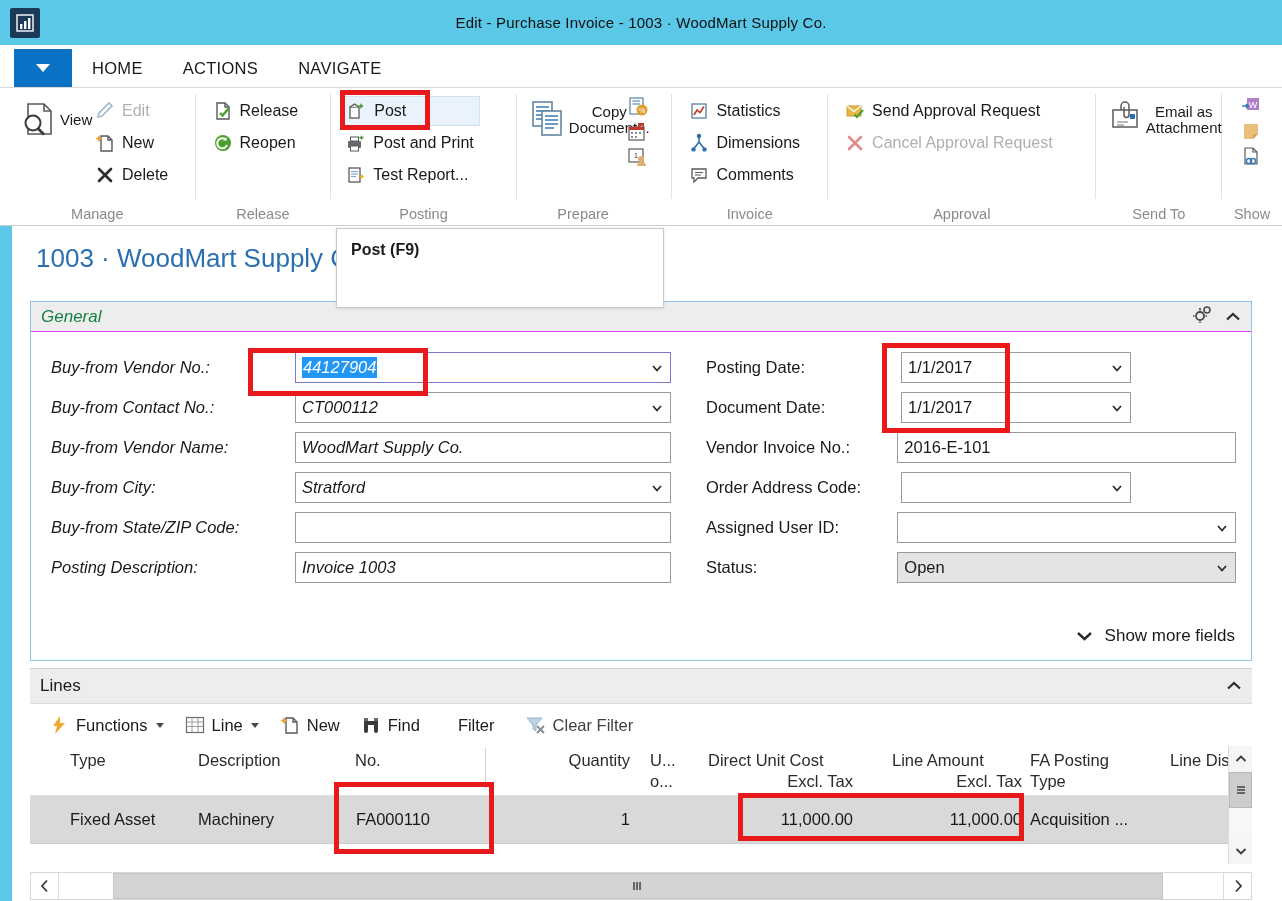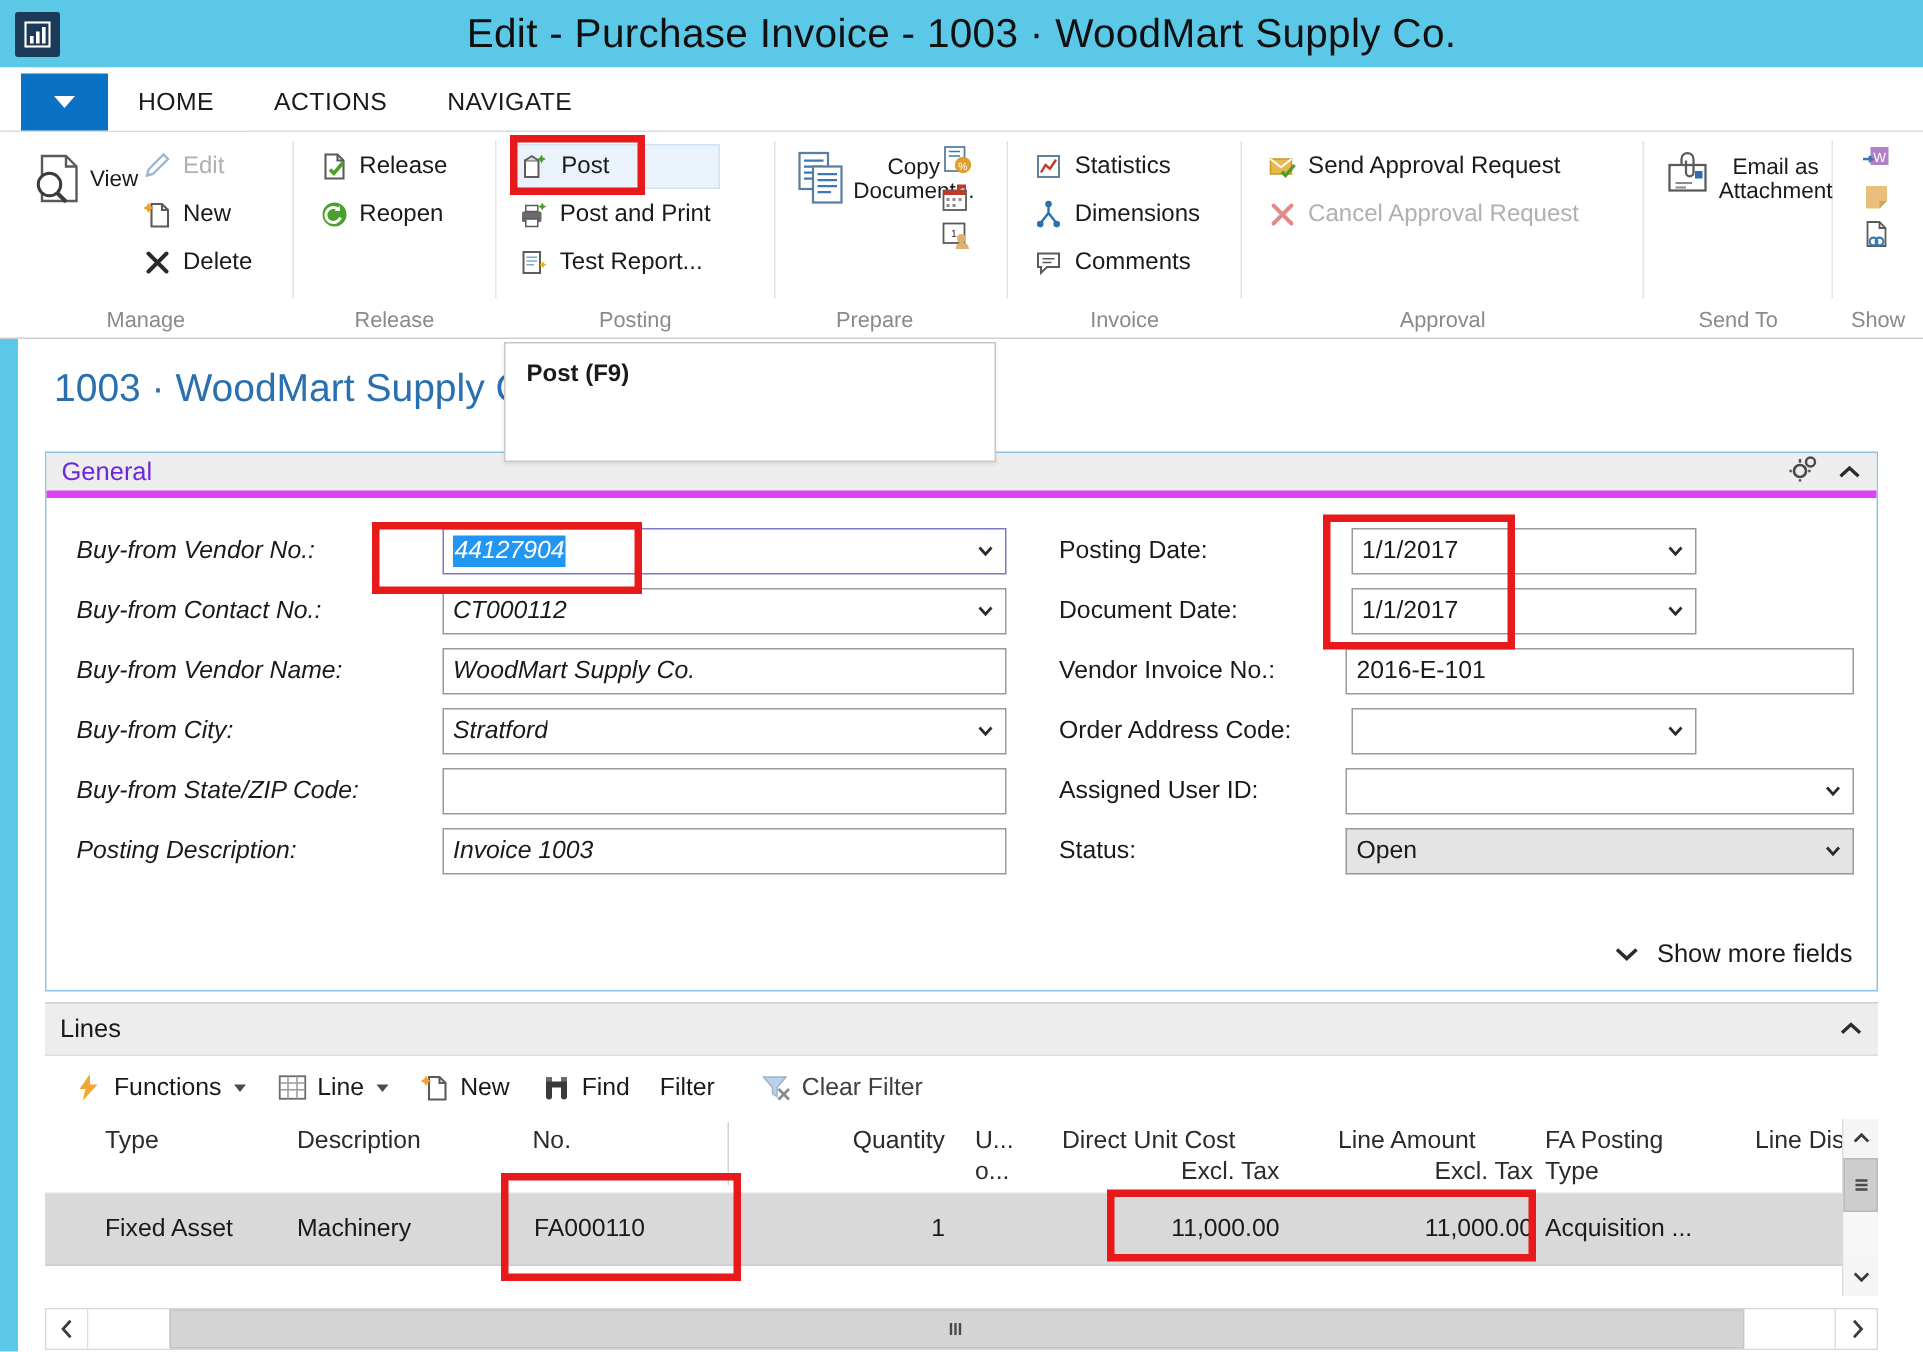--- a/index.html
+++ b/index.html
@@ -19,21 +19,21 @@
     background:#5bc8e8;
     display:flex; align-items:center;
   }
   .app-logo{
     width:30px;height:30px;margin-left:10px;
     background:#1b3a57; border-radius:2px;
     display:flex;align-items:center;justify-content:center;
   }
   .title-text{
     position:absolute; left:0; right:0; text-align:center;
-    font-size:27px; color:#101010; font-weight:400;
+    font-size:15px; color:#101010; font-weight:400;
     letter-spacing:.2px;
   }
 
   
   .tabstrip{
     position:absolute; left:0; top:45px; width:1282px; height:43px;
     background:#ffffff;
     border-bottom:1px solid #d9d9d9;
     display:flex; align-items:flex-end;
   }
@@ -93,23 +93,23 @@
     position:absolute; left:36px; top:243px;
     font-size:26px; color:#2a6fb0; font-weight:400;
   }
 
   
   .panel{
     position:absolute; background:#ffffff;
     border:1px solid #8fc4e8;
   }
   .panelhead{
-    height:30px; background:#ededed; border-bottom:5px solid #d946ef;
+    height:30px; background:#ededed; border-bottom:1px solid #d946ef;
     display:flex; align-items:center; padding:0 10px;
-    font-size:17px; color:#6d28d9;
+    font-size:17px; color:#15803d;font-style:italic;
   }
   .panelhead .right{ margin-left:auto; display:flex; align-items:center; gap:12px;}
 
   .frm{ position:absolute; }
   .row{ display:flex; align-items:center; height:40px; }
   .lab{ font-size:16.5px; color:#1a1a1a; white-space:nowrap; }
   .ctl{
     height:31px; border:1px solid #9a9a9a; background:#ffffff;
     display:flex; align-items:center; padding:0 6px;
     font-size:16.5px; color:#1a1a1a; position:relative;
@@ -740,21 +740,21 @@
         <svg width="22" height="18" viewBox="0 0 22 18">
           <path d="M4 4 h4 v11 a2 2 0 0 1 -4 0 z" fill="#3a3a3a"></path>
           <path d="M14 4 h4 v11 a2 2 0 0 1 -4 0 z" fill="#3a3a3a"></path>
           <rect x="8" y="5" width="6" height="4" fill="#3a3a3a"></rect>
           <rect x="4" y="2" width="4" height="3" fill="#6a6a6a"></rect>
           <rect x="14" y="2" width="4" height="3" fill="#6a6a6a"></rect>
         </svg>
       </span>
       <span>Find</span>
     </div>
-    <div class="tbtn" style="">
+    <div class="tbtn" style="margin-left:18px">
       <span>Filter</span>
     </div>
     <div class="tbtn dim" style="margin-left:10px">
       <span class="ico">
         <svg width="22" height="20" viewBox="0 0 22 20">
           <path d="M2 3 h15 l-6 7 v6 l-3 -2 v-4 z" fill="#bcd2e6" stroke="#9ab4cc" stroke-width="1"></path>
           <path d="M12 11 L19 18 M19 11 L12 18" stroke="#8a8a8a" stroke-width="1.8"></path>
         </svg>
       </span>
       <span>Clear Filter</span>

